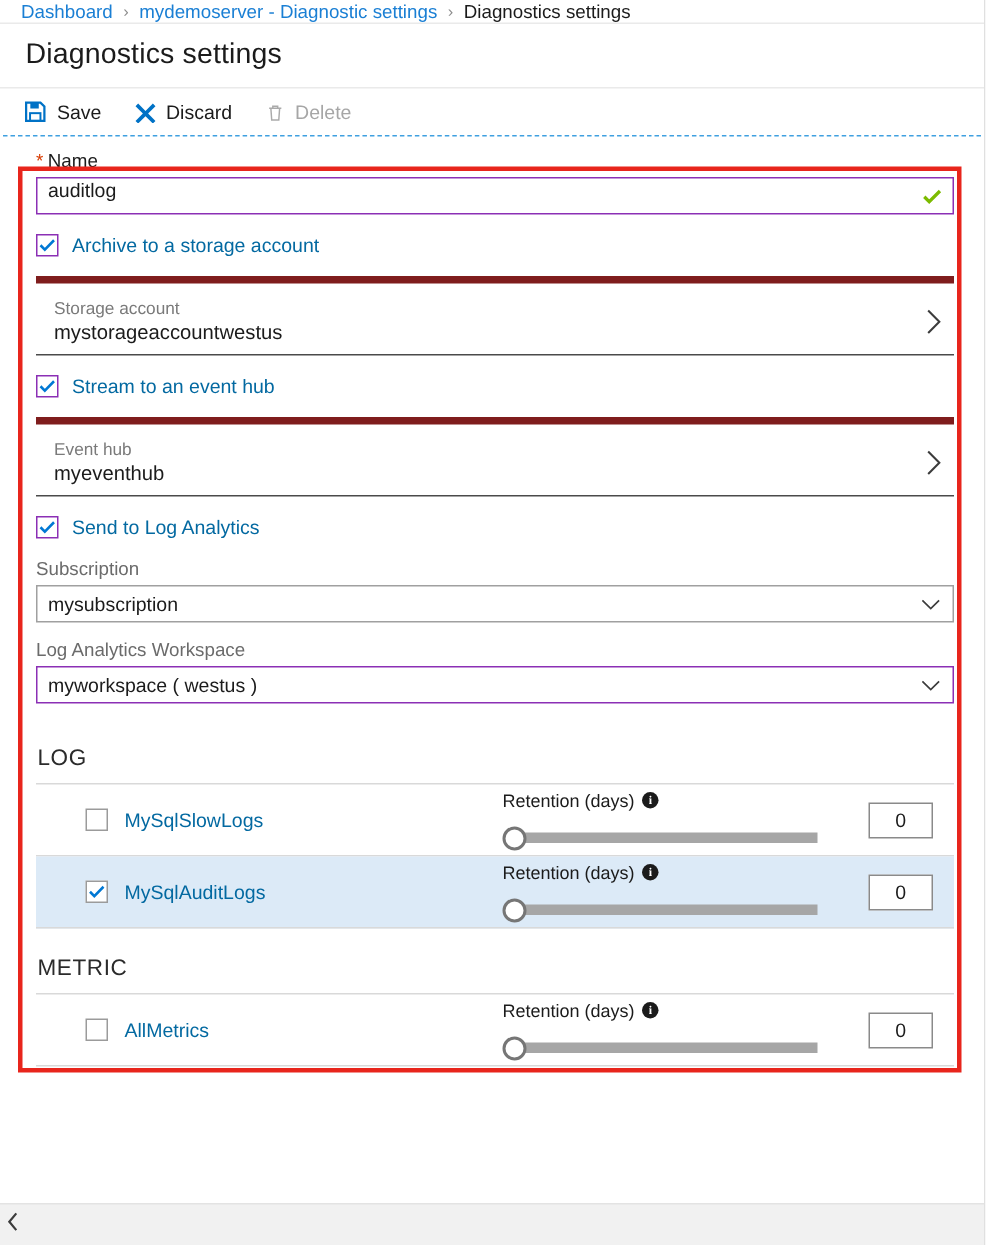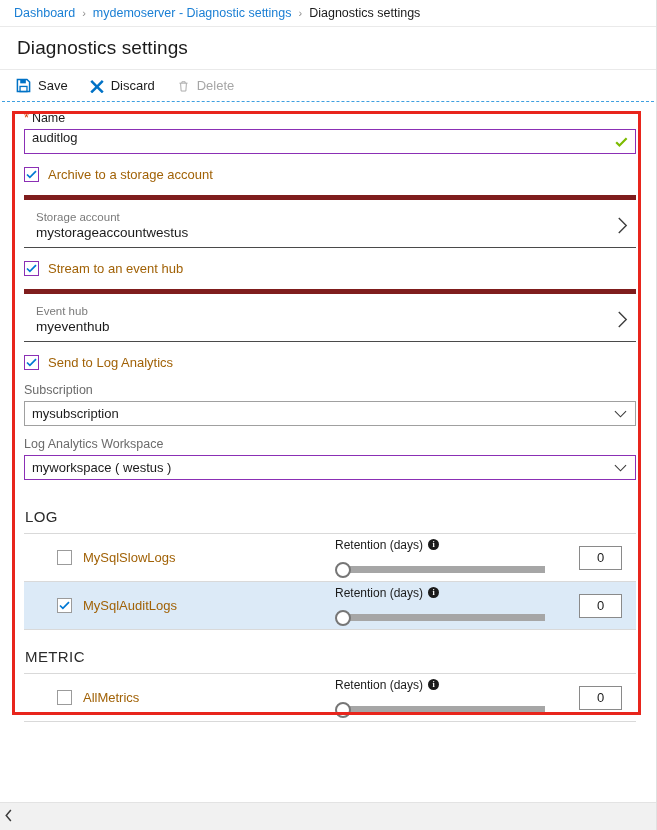--- a/index.html
+++ b/index.html
@@ -13,21 +13,21 @@
   .page {
     position: relative;
     width: 657px; height: 830px;
     background: #ffffff;
     border-right: 1px solid #e0e0e0;
     overflow: hidden;
   }
 
   
   .breadcrumb {
-    height: 27px;
+    height: 16px;
     display: flex; align-items: center;
     padding-left: 14px;
     border-bottom: 1px solid #eaeaea;
     font-size: 12.5px;
   }
   .crumb-link { color: #1a7fd4; white-space: nowrap; }
   .crumb-current { color: #1b1b1b; white-space: nowrap; }
   .crumb-sep {
     color: #8d8d8d; margin: 0 7px; font-size: 11px;
   }
@@ -105,21 +105,21 @@
     margin-top: 13px; margin-bottom: 13px;
     cursor: pointer;
   }
   .cb {
     width: 15px; height: 15px; flex: none;
     border: 1px solid #8b2fb5;
     background: #fff;
     display: flex; align-items: center; justify-content: center;
   }
   .cb.plain { border-color: #9b9b9b; }
-  .cb-label { font-size: 13px; color: #a16207; }
+  .cb-label { font-size: 13px; color: #0369a1; }
 
   
   .picker {
     border-top: 5px solid #7f1d1d;
     border-bottom: 1px solid #4a4a4a;
     height: 53px;
     display: flex; align-items: center;
     justify-content: space-between;
     padding: 4px 8px 0 12px;
   }

